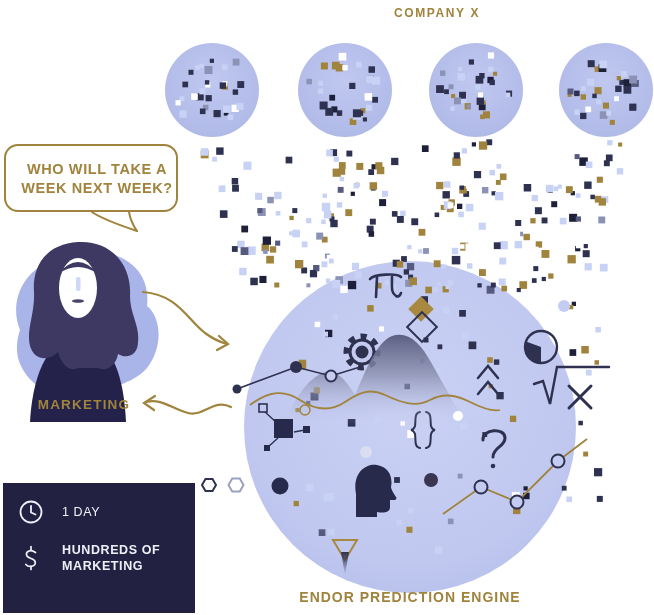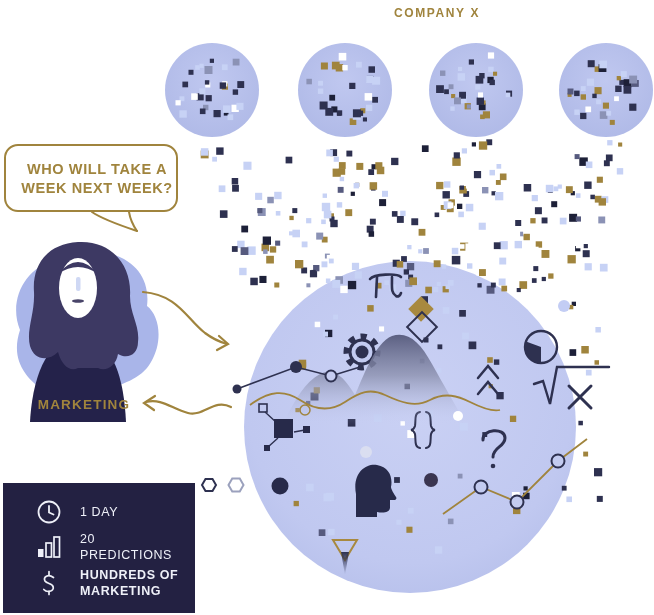--- a/index.html
+++ b/index.html
@@ -23,21 +23,21 @@
   }
   .speech-bubble{
     position:absolute;left:4px;top:144px;width:158px;height:64px;
     border:2px solid var(--gold,#a0843d);border-radius:14px;
     display:flex;flex-direction:column;align-items:center;justify-content:center;
     gap:3px;font-size:14.5px;letter-spacing:0.6px;text-align:center;padding-left:12px;
   }
   .stats-panel{
     position:absolute;left:3px;top:483px;width:192px;height:130px;
     background:var(--panel,#232142);box-sizing:border-box;
-    padding:13px 8px 8px 30px;display:flex;flex-direction:column;gap:3px;
+    padding:13px 8px 8px 12px;display:flex;flex-direction:column;gap:14px;
   }
   .panel-row{display:flex;align-items:center;gap:15px;}
   .panel-icon{width:32px;height:32px;flex:0 0 32px;}
   .panel-text{
     color:#eef0f8;font-size:12.5px;letter-spacing:0.6px;line-height:1.3;
   }
   .panel-text span{display:block;font-weight:bold;}
 </style>
 </head>
 <body>
@@ -620,36 +620,29 @@
 
   <div class="page-title gold-text">COMPANY X</div>
 
   <div class="speech-bubble gold-text">
     <span>WHO WILL TAKE A</span>
     <span>WEEK NEXT WEEK?</span>
   </div>
 
   <div class="persona-label gold-text">MARKETING</div>
 
+  <div class="engine-label gold-text">ENDOR PREDICTION ENGINE</div>
 
   <div class="stats-panel">
     <div class="panel-row">
       <svg class="panel-icon" viewBox="0 0 32 32">
         <circle cx="16" cy="16" r="10.5" fill="none" stroke="#eef0f8" stroke-width="1.8"></circle>
         <path d="M16,10 L16,16.5 L20.5,18.5" fill="none" stroke="#eef0f8" stroke-width="1.8" stroke-linecap="round"></path>
       </svg>
       <div class="panel-text">1 DAY</div>
-    </div>
-    <div class="panel-row">
-      <svg class="panel-icon" viewBox="0 0 32 32">
-        <rect x="5" y="18" width="5.5" height="8" fill="#eef0f8"></rect>
-        <rect x="13" y="12" width="5.5" height="14" fill="none" stroke="#eef0f8" stroke-width="1.7"></rect>
-        <rect x="21" y="6" width="5.5" height="20" fill="none" stroke="#eef0f8" stroke-width="1.7"></rect>
-      </svg>
-      <div class="panel-text">20 PREDICTIONS</div>
     </div>
     <div class="panel-row">
       <svg class="panel-icon" viewBox="0 0 32 32">
         <path d="M16,4.5 L16,8 M16,24 L16,27.5" stroke="#eef0f8" stroke-width="1.7" stroke-linecap="round" fill="none"></path>
         <path d="M20.5,10.5 C15,6.5 10,10 12,14 C13.8,17.2 19.5,16 20.2,20 C21,24.5 14,26 10.8,22.5" stroke="#eef0f8" stroke-width="1.7" stroke-linecap="round" fill="none"></path>
       </svg>
       <div class="panel-text">
         <span>HUNDREDS OF</span>
         <span>MARKETING</span>
       </div>

